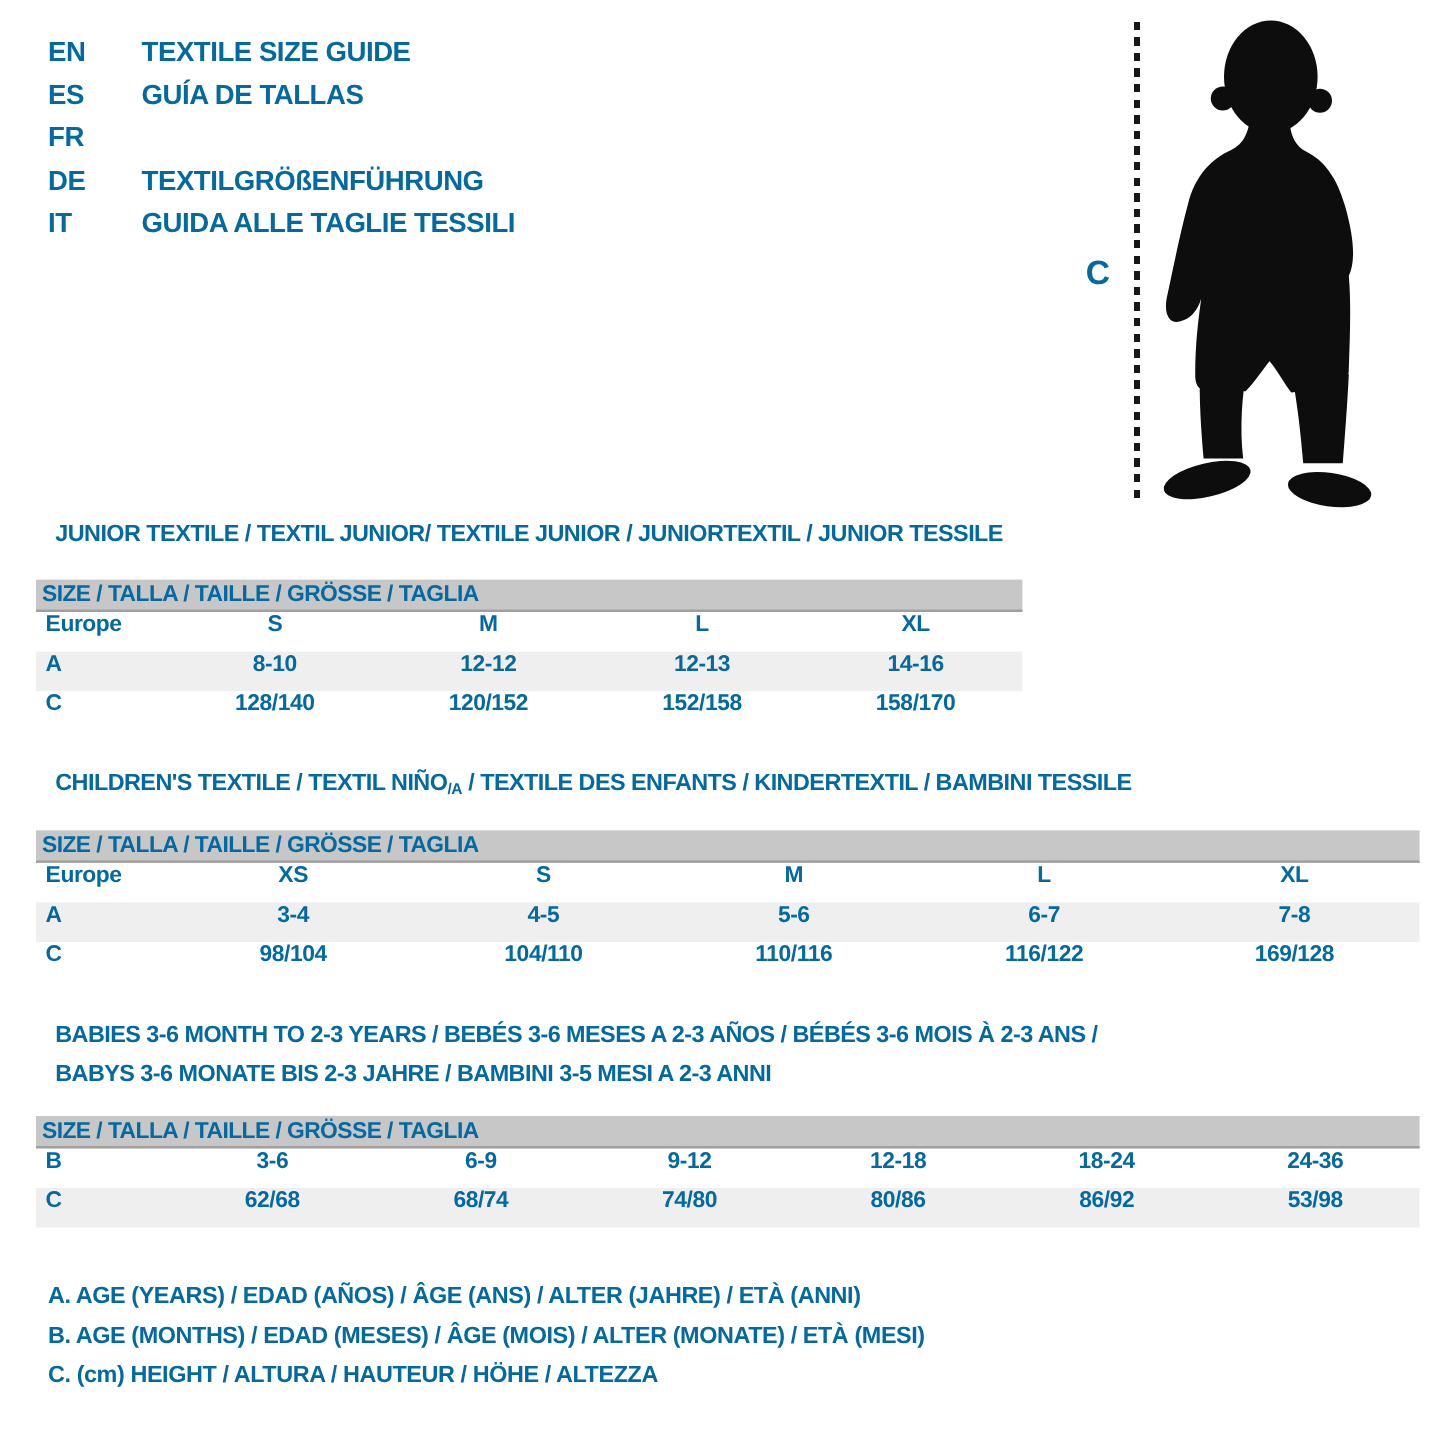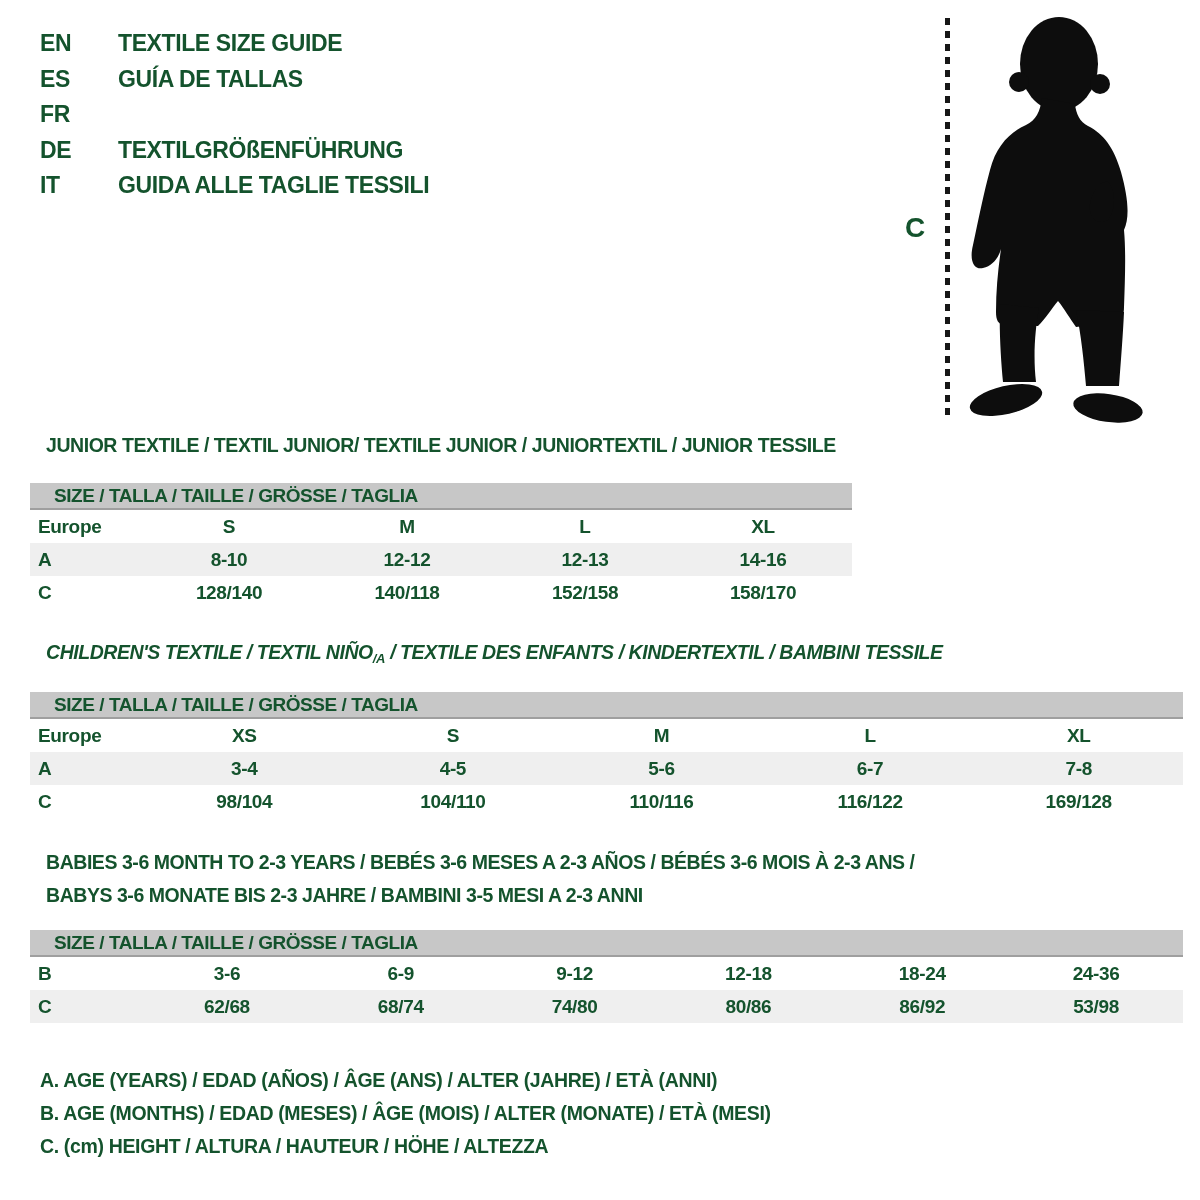--- a/index.html
+++ b/index.html
@@ -1,49 +1,49 @@
 <!DOCTYPE html>
 <html><head>
 <meta charset="utf-8">
 <style>
   * { margin:0; padding:0; box-sizing:border-box; }
   body { background:#ffffff; }
   .page {
     position:relative; width:1200px; height:1200px; background:#ffffff;
-    font-family:"Liberation Sans", sans-serif; font-weight:bold; color:#14532d;
+    font-family:"Liberation Sans", sans-serif; font-weight:bold; color:#0369a1;
     overflow:hidden;
   }
   
   .langs { position:absolute; left:40px; top:26px; }
   .lang-row { display:flex; height:35.5px; align-items:center; font-size:23px; letter-spacing:-0.4px; }
   .lang-code { width:78px; }
   
   .dotted-line {
     position:absolute; left:945px; top:18px; width:5px; height:400px;
     background:repeating-linear-gradient(to bottom, #171717 0 7px, transparent 7px 13px);
   }
   .measure-label { position:absolute; left:898px; top:212px; width:34px; text-align:center; font-size:28px; }
   .silhouette { position:absolute; left:958px; top:12px; }
   
   .section-title { position:absolute; left:46px; font-size:19.5px; letter-spacing:-0.45px; white-space:nowrap; }
   #title-junior { top:434px; }
-  #title-children { top:641px;font-style:italic; }
+  #title-children { top:641px; }
   #title-babies { top:846px; line-height:33px; }
   .section-title sub { font-size:13px; vertical-align:-4px; letter-spacing:-0.3px; }
   
   .tbl { position:absolute; left:30px; }
   #table-junior { top:483px; width:822px; }
   #table-children { top:692px; width:1153px; }
   #table-babies { top:930px; width:1153px; }
   .tbl-head {
     height:27px; background:#c7c7c7; border-bottom:2px solid #9f9f9f;
-    display:flex; align-items:center; padding-left:24px;
+    display:flex; align-items:center; padding-left:5px;
     font-size:19px; letter-spacing:-0.45px;
   }
-  .trow { display:flex; height:33px; align-items:center; font-size:19px; letter-spacing:-0.35px; }
+  .trow { display:flex; height:33px; font-size:19px; letter-spacing:-0.35px; }
   .trow.striped { background:#efefef; }
   .tlabel { width:110px; padding-left:8px; }
   .tcell { flex:1; text-align:center; }
   
   .legend { position:absolute; left:40px; top:1064px; }
   .legend-line { height:33px; display:flex; align-items:center; font-size:19.5px; letter-spacing:-0.35px;text-align:right; }
 </style>
 </head>
 <body>
 
@@ -126,21 +126,21 @@
         <div class="trow striped">
           <div class="tlabel">A</div>
           <div class="tcell">8-10</div>
           <div class="tcell">12-12</div>
           <div class="tcell">12-13</div>
           <div class="tcell">14-16</div>
         </div>
         <div class="trow">
           <div class="tlabel">C</div>
           <div class="tcell">128/140</div>
-          <div class="tcell">140/118</div>
+          <div class="tcell">120/152</div>
           <div class="tcell">152/158</div>
           <div class="tcell">158/170</div>
         </div>
       </div>
   </div>
 
   <div class="section-title" id="title-children"><span>CHILDREN'S TEXTILE / TEXTIL NIÑO</span><sub>/A</sub><span> / TEXTILE DES ENFANTS / KINDERTEXTIL / BAMBINI TESSILE</span></div>
   <div class="tbl" id="table-children">
     <div class="tbl-head">SIZE / TALLA / TAILLE / GRÖSSE / TAGLIA</div>
     <div>

